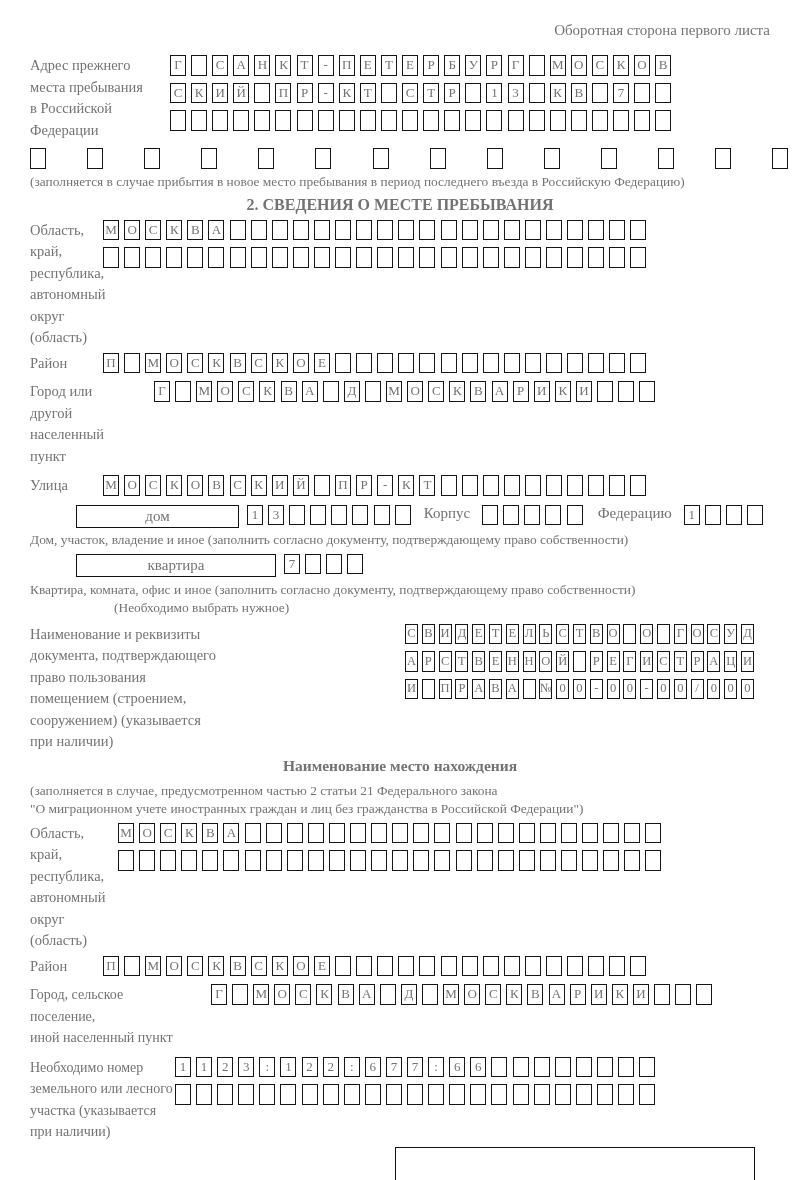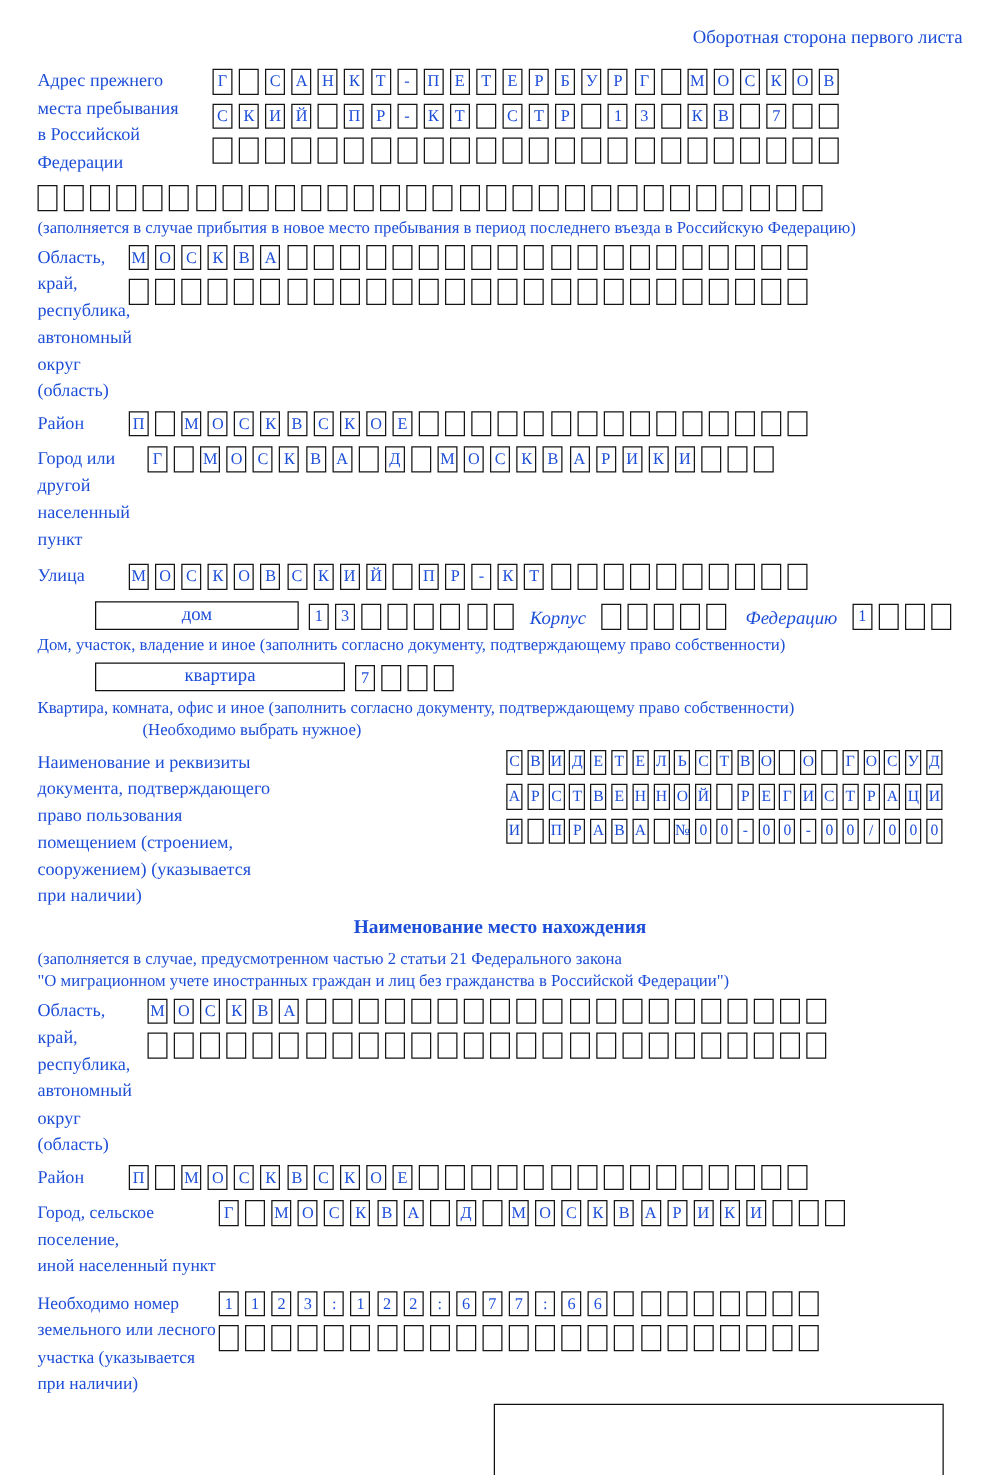--- a/index.html
+++ b/index.html
@@ -1,19 +1,19 @@
 <!DOCTYPE html>
 <html><head>
 <meta charset="utf-8">
 <style>
   * { box-sizing: border-box; }
   html,body { margin:0; padding:0; background:#fff; }
   .page {
     width:800px; height:1180px; position:relative; overflow:hidden;
-    font-family:"Liberation Serif", serif; color:#1d4ed8;
+    font-family:"Liberation Serif", serif; color:#737373;
     padding:10px 30px 0 30px; background:#fff;
   }
   .top-note { margin-top:12px; text-align:right; font-size:15px; }
 
   .frow { display:flex; align-items:flex-start; }
   .flabel { flex:none; font-size:14.5px; line-height:21.5px; white-space:pre-line; overflow:visible; }
   .lbl-address { width:140px; }
   .lbl-sm { width:73px; }
   .lbl-md { width:88px; }
   .lbl-doc { width:375px; }
@@ -26,32 +26,32 @@
     flex:none; width:16px; height:20.5px; border:1.7px solid #151515;
     margin-right:5.1px; display:flex; align-items:center; justify-content:center;
     font-size:13px; background:#fff;
   }
   .tight .cell { width:13px; margin-right:3.8px; font-size:12.5px; }
 
   .center-note { text-align:left; font-size:13.4px; line-height:16px; }
   .left-note { font-size:13.4px; line-height:16px; }
   .sec-title { text-align:center; font-weight:bold; font-size:16px; }
 
-  .inline-row { display:flex; align-items:flex-end;padding-left:46px; }
+  .inline-row { display:flex; align-items:flex-start;padding-left:46px; }
   .bigbox { flex:none; border:1.6px solid #111; height:23px; display:flex; align-items:center; justify-content:center; font-size:15px; background:#fff; }
   .box-dom { width:163px; margin-right:8px; }
   .box-kv { width:200px; margin-right:8px; }
-  .inline-label { font-size:15px; flex:none;font-style:italic; }
+  .inline-label { font-size:15px; flex:none; }
 
   .chk { flex:none; width:19px; height:22px; border:1.7px solid #111; display:flex; align-items:center; justify-content:center; font-size:14px; background:#fff; }
 
   .stamp-box { width:360px; height:173px; border:1.6px solid #111; margin-left:auto; margin-right:15px; background:#fff; }
 
   .mt2{margin-top:2px;} .mt4{margin-top:4px;} .mt5{margin-top:5px;} .mt6{margin-top:6px;}
-  .mt7{margin-top:7px;} .mt8{margin-top:8px;} .mt16{margin-top:16px;}
+  .mt7{margin-top:7px;gap:36px;} .mt8{margin-top:8px;} .mt16{margin-top:16px;}
 </style>
 </head>
 <body>
 
 <div class="page">
 
   <div class="top-note">Оборотная сторона первого листа</div>
 
   <div class="frow mt16">
     <div class="flabel lbl-address">Адрес прежнего
@@ -166,20 +166,21 @@
       <span class="cell"></span>
       <span class="cell"></span>
       <span class="cell"></span>
       <span class="cell"></span>
       <span class="cell"></span>
       <span class="cell"></span>
       <span class="cell"></span>
     </div>
   <div class="center-note mt5">(заполняется в случае прибытия в новое место пребывания в период последнего въезда в Российскую Федерацию)</div>
 
+  <div class="sec-title mt6">2. СВЕДЕНИЯ О МЕСТЕ ПРЕБЫВАНИЯ</div>
 
   <div class="frow mt6">
     <div class="flabel lbl-sm">Область, край,
 республика,
 автономный
 округ (область)</div>
     <div class="rows">
       <div class="cellrow">
           <span class="cell">М</span>
           <span class="cell">О</span>

